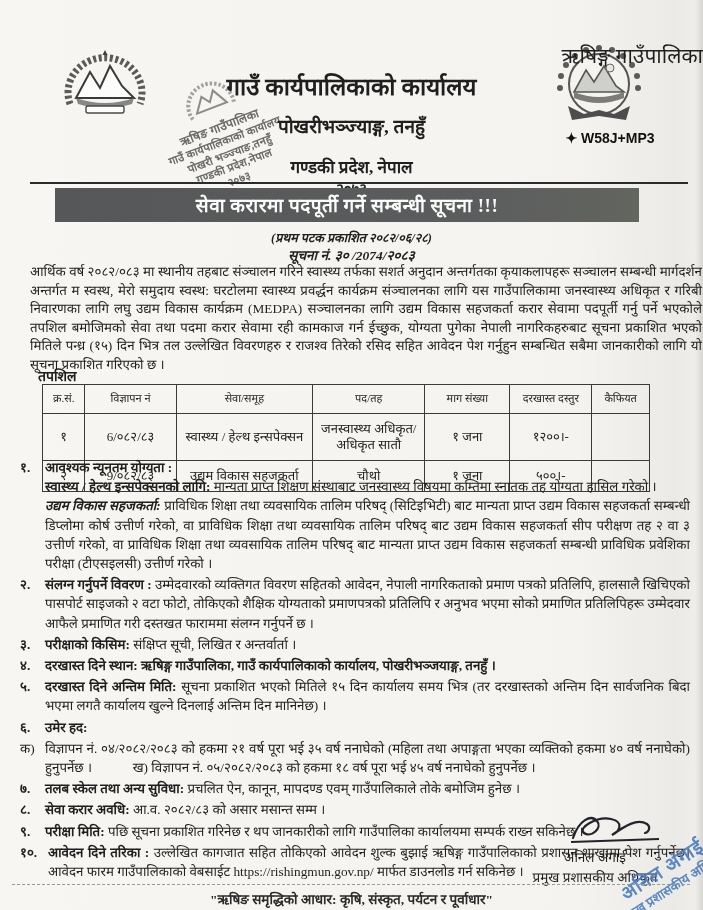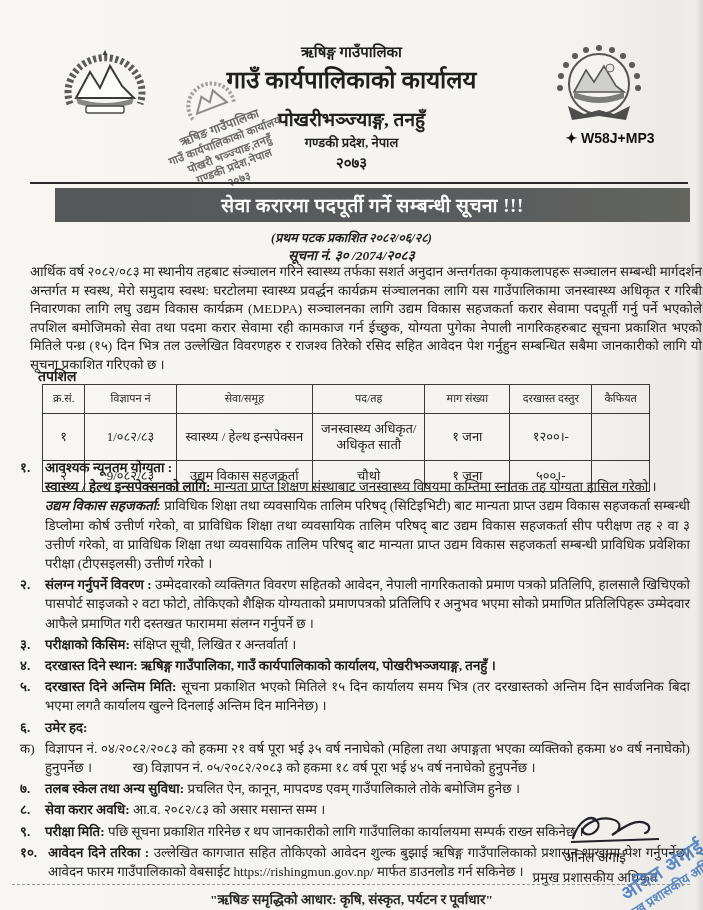--- a/index.html
+++ b/index.html
@@ -9,40 +9,40 @@
     background:linear-gradient(90deg,#f7f6f2 0%,#f4f3ef 82%,#eceae6 96%,#f1efeb 100%);
     color:#1f1f1f;overflow:hidden;
   }
   .page::after{
     content:"";position:absolute;top:0;right:0;width:8px;height:100%;
     background:linear-gradient(90deg,rgba(0,0,0,0) 0%,rgba(0,0,0,.10) 100%);
     pointer-events:none;
   }
   
   .header-center{position:absolute;top:44px;left:0;width:100%;text-align:center;line-height:1.15;}
-  .h-line1{font-size:15px;font-weight:bold;}
+  .h-line1{font-size:21px;font-weight:normal;text-align:right;}
   .h-line2{font-size:24px;font-weight:bold;margin-top:6px;}
   .h-line3{font-size:19px;font-weight:bold;margin-top:14px;}
-  .h-line4{font-size:13px;font-weight:bold;margin-top:5px;}
+  .h-line4{font-size:17px;font-weight:bold;margin-top:20px;}
   .h-line5{font-size:15px;font-weight:bold;margin-top:4px;}
   .emblem-left{position:absolute;left:62px;top:46px;}
   .emblem-right{position:absolute;left:552px;top:42px;}
   .plus-code{position:absolute;left:550px;top:130px;width:120px;text-align:center;
     font-family:"Liberation Sans",sans-serif;font-weight:bold;font-size:14px;color:#111;}
   .ink-stamp{
     position:absolute;left:142px;top:78px;width:160px;text-align:center;
     transform:rotate(-21deg);color:#4c4c4c;opacity:.82;line-height:1.25;
     font-weight:bold;font-size:11px;letter-spacing:.3px;
   }
   .ink-stamp .st-emblem{opacity:.8;margin-bottom:-2px;}
   .ink-stamp .st-l0{font-size:12px;}
   
   .rule{position:absolute;left:30px;top:182px;width:658px;border-top:2px solid #2b2b2b;}
   .title-bar{
-    position:absolute;left:55px;top:188px;width:635px;height:34px;
+    position:absolute;left:55px;top:188px;width:584px;height:34px;
     background:linear-gradient(90deg,#565759 0%,#5b5c5e 70%,#63655f 100%);
     display:flex;align-items:center;justify-content:center;
   }
   .title-bar span{color:#fbfbf9;font-weight:bold;font-size:19px;letter-spacing:.5px;}
   .pub-line{position:absolute;top:229px;left:0;width:100%;text-align:center;
     font-size:12.5px;font-weight:bold;font-style:italic;}
   .notice-no{position:absolute;top:246px;left:0;width:100%;text-align:center;
     font-size:13.5px;font-weight:bold;font-style:italic;}
   
   .body-para{position:absolute;top:263px;left:30px;width:672px;
@@ -172,21 +172,21 @@
       <th>क्र.सं.</th>
       <th>विज्ञापन नं</th>
       <th>सेवा/समूह</th>
       <th>पद/तह</th>
       <th>माग संख्या</th>
       <th>दरखास्त दस्तुर</th>
       <th>कैफियत</th>
     </tr>
     <tr class="r1">
       <td>१</td>
-      <td>1/०८२/८३</td>
+      <td>6/०८२/८३</td>
       <td>स्वास्थ्य / हेल्थ इन्सपेक्सन</td>
       <td>जनस्वास्थ्य अधिकृत/ अधिकृत सातौ</td>
       <td>१ जना</td>
       <td>१२००।-</td>
       <td></td>
     </tr>
     <tr class="r2">
       <td>२</td>
       <td>9/०८२/८३</td>
       <td>उद्यम विकास सहजकर्ता</td>

